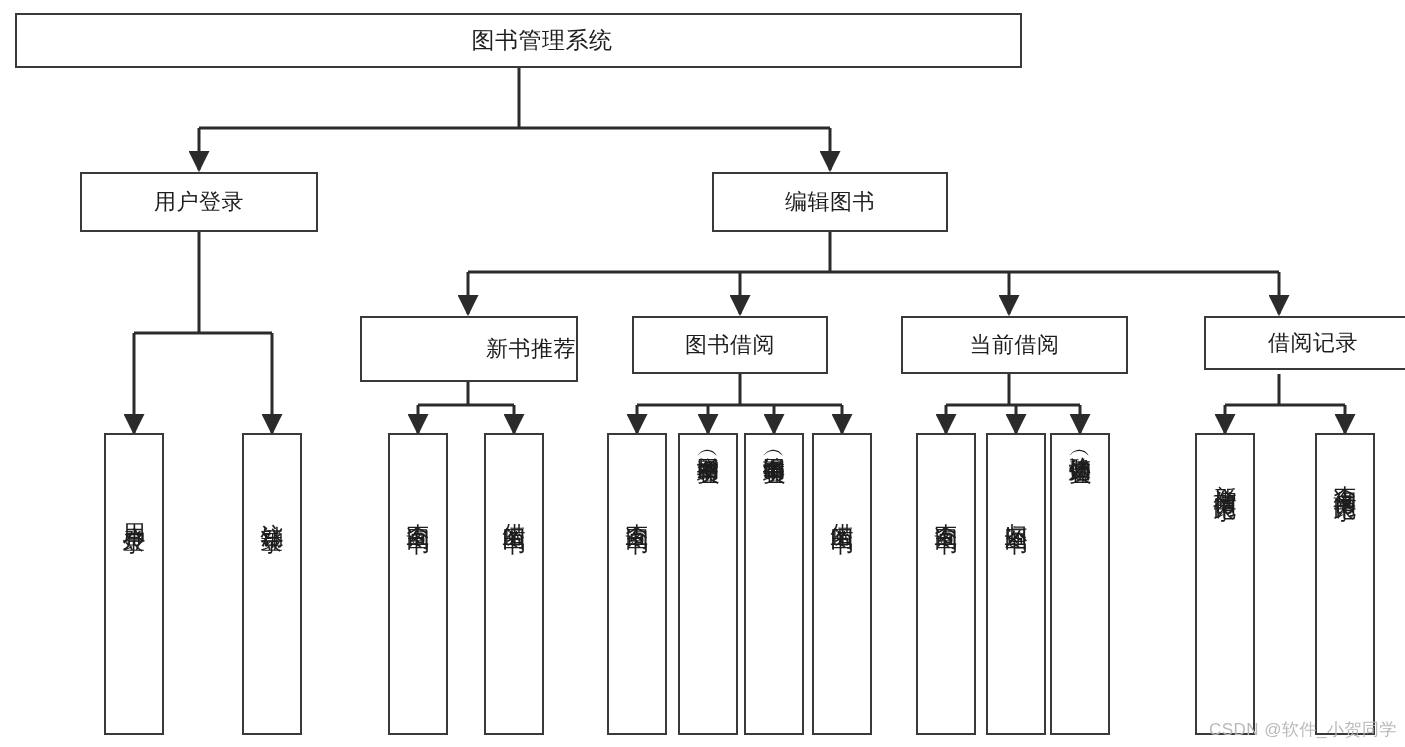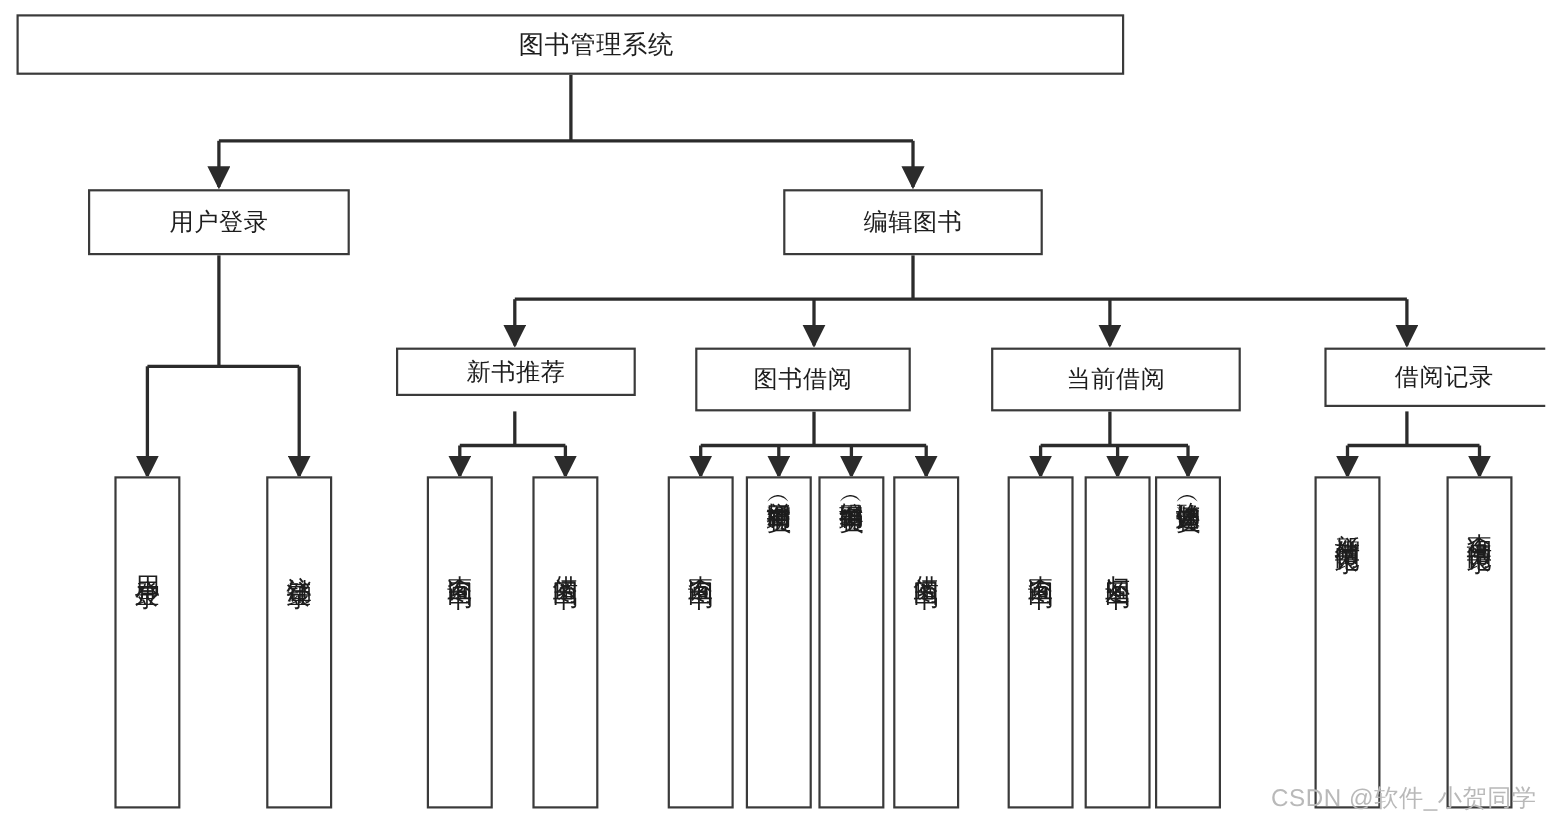--- a/index.html
+++ b/index.html
@@ -64,21 +64,21 @@
     white-space: nowrap;
   }
   .node.vert.tall .label {
     font-size: 22px;
     letter-spacing: 1px;
   }
   #watermark {
     position: absolute;
     right: 8px;
     bottom: 6px;
-    font-size: 22px;
+    font-size: 17px;
     color: #b9b9b9;
     letter-spacing: 0.5px;
     white-space: nowrap;
     font-family: "Liberation Sans", "DejaVu Sans", sans-serif;
   }
 </style>
 </head>
 <body>
 
 <div id="canvas">
@@ -140,21 +140,21 @@
     <span class="label">图书管理系统</span>
   </div>
 
   <div class="node horiz" style="left:80px; top:172px; width:238px; height:60px;">
     <span class="label">用户登录</span>
   </div>
   <div class="node horiz" style="left:712px; top:172px; width:236px; height:60px;">
     <span class="label">编辑图书</span>
   </div>
 
-  <div class="node horiz" style="left:360px; top:316px; width:218px; height:44px;">
+  <div class="node horiz" style="left:360px; top:316px; width:218px; height:66px;justify-content:flex-end;">
     <span class="label">新书推荐</span>
   </div>
   <div class="node horiz" style="left:632px; top:316px; width:196px; height:58px;">
     <span class="label">图书借阅</span>
   </div>
   <div class="node horiz" style="left:901px; top:316px; width:227px; height:58px;">
     <span class="label">当前借阅</span>
   </div>
   <div class="node horiz" style="left:1204px; top:316px; width:218px; height:54px;">
     <span class="label">借阅记录</span>

